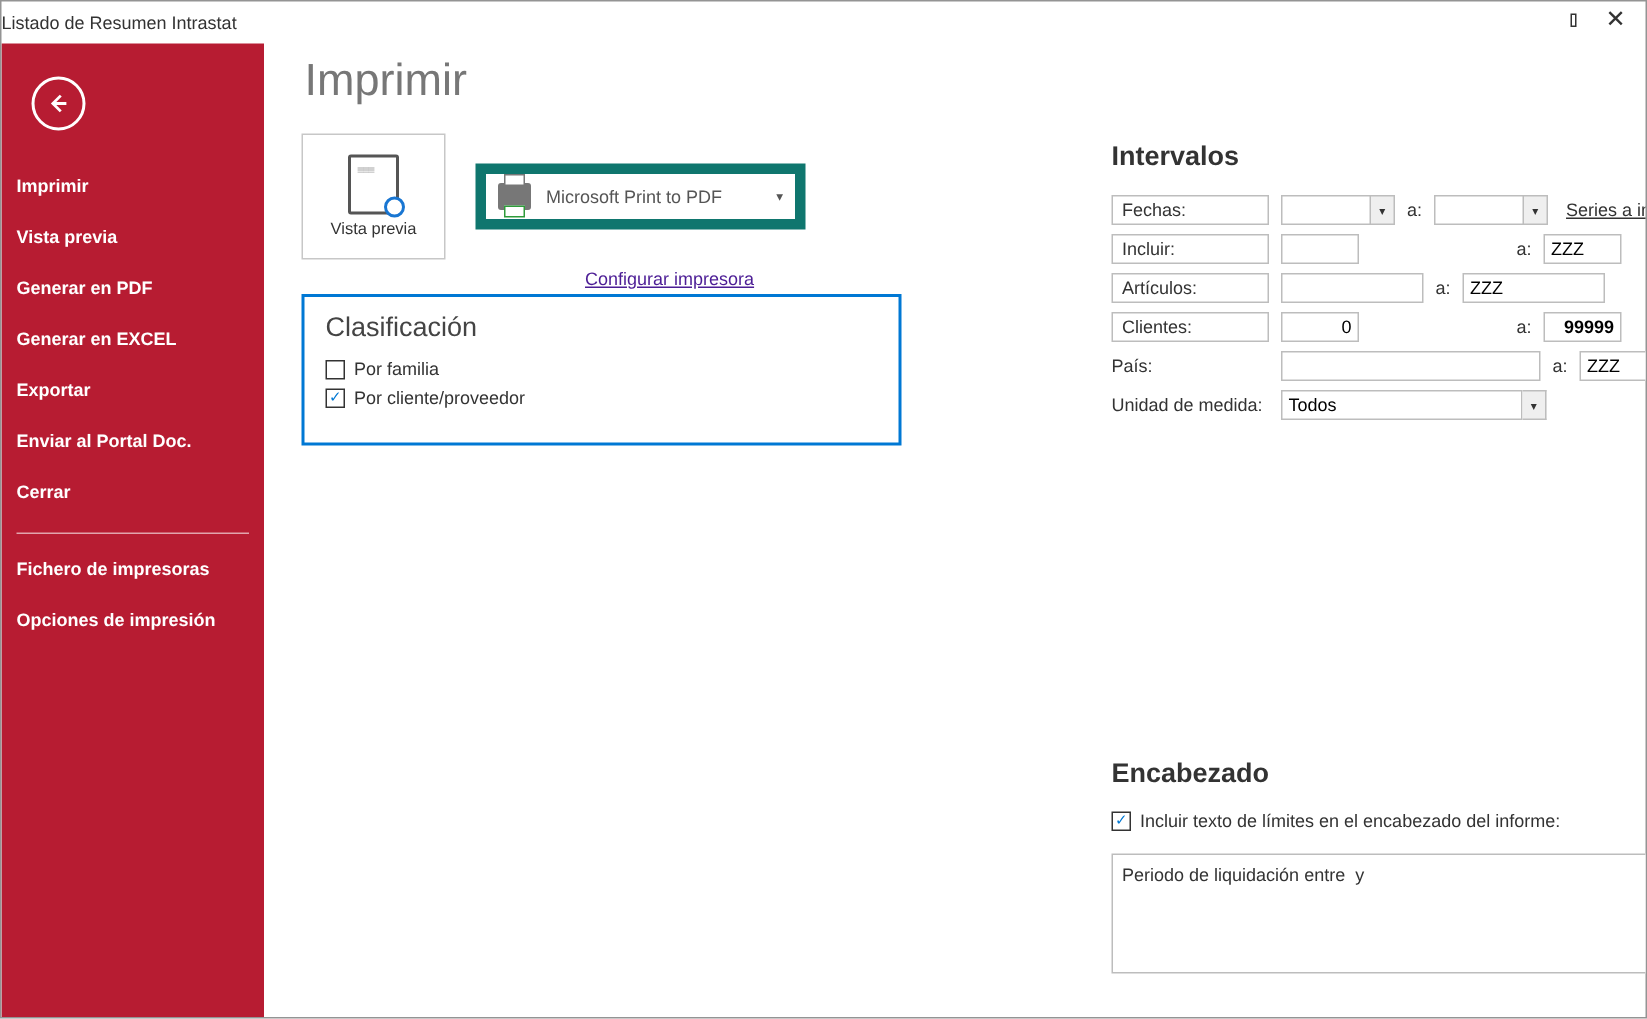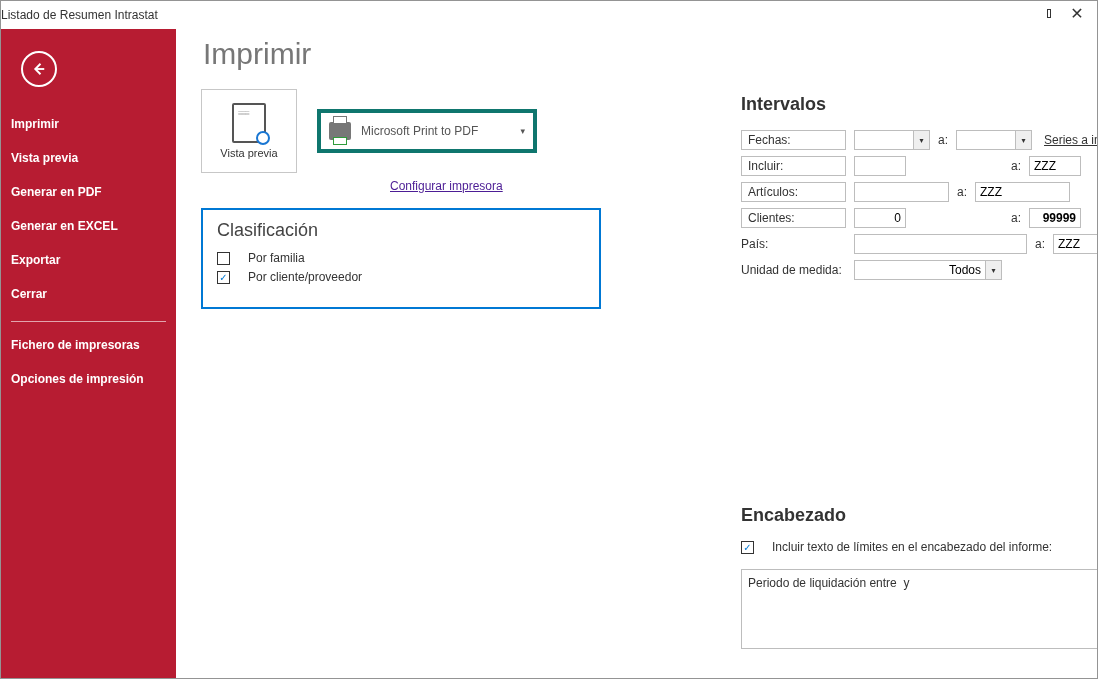--- a/index.html
+++ b/index.html
@@ -12,28 +12,28 @@
   .sidebar{width:175px;background:#B71C32;color:#fff;display:flex;flex-direction:column;padding-top:10px}
   .back-circle{width:36px;height:36px;border:2px solid #fff;border-radius:50%;display:flex;align-items:center;justify-content:center;margin:12px 0 20px 20px;cursor:pointer}
   .back-circle svg{width:18px;height:18px}
   .nav-item{padding:10px 10px 10px 10px;font-size:12px;font-weight:600;cursor:pointer}
   .nav-sep{border-top:1px solid rgba(255,255,255,.6);margin:10px 10px 6px 10px}
   .main{flex:1;padding:8px 30px 20px 25px;position:relative}
   .page-title{font-size:30px;color:#777;font-weight:400;margin:0 0 18px 2px}
   .top-row{display:flex;gap:20px;align-items:flex-start}
   .vp-btn{border:1px solid #c7c7c7;width:96px;height:84px;display:flex;flex-direction:column;align-items:center;justify-content:center;cursor:pointer;gap:4px}
   .vp-btn .lbl{font-size:11px;color:#333}
-  .printer-sel{border:4px solid #0f766e;height:44px;width:220px;display:flex;align-items:center;padding:0 8px;gap:10px;margin-top:20px;cursor:pointer}
+  .printer-sel{border:7px solid #0f766e;height:44px;width:220px;display:flex;align-items:center;padding:0 8px;gap:10px;margin-top:20px;cursor:pointer}
   .printer-sel .nm{font-size:12px;color:#555;flex:1}
   .chev{font-size:9px;color:#555}
   .cfg-link{font-size:12px;text-decoration:underline;color:#4c1d95;margin-left:189px;margin-top:6px;cursor:pointer;display:inline-block}
   .left-col{width:400px}
-  .classif{border:2px solid #0078D4;margin-top:14px;padding:10px 14px 18px 14px}
+  .classif{border:2px solid #0078D4;margin-top:1px;padding:10px 14px 18px 14px}
   .section-h{font-size:18px;color:#444;margin-bottom:10px}
-  .chk-row{display:flex;align-items:center;gap:18px;font-size:12px;color:#333;margin:5px 0}
+  .chk-row{display:flex;align-items:center;gap:6px;font-size:12px;color:#333;margin:5px 0}
   .chk{width:13px;height:13px;border:1px solid #333;display:inline-flex;align-items:center;justify-content:center;font-size:10px;color:#0078D4;cursor:pointer}
   .right-col{position:absolute;left:565px;top:65px;width:500px}
   .sec-title{font-size:18px;color:#333;font-weight:600;margin-bottom:14px}
   .form-row{display:flex;align-items:center;font-size:12px;color:#333;margin-bottom:4px;height:22px}
   .boxlbl{border:1px solid #bdbdbd;width:105px;padding:2px 6px;margin-right:8px;background:#fff}
   .plainlbl{width:113px;padding:2px 0}
   .inpt{border:1px solid #bdbdbd;height:20px;font-size:12px;padding:4px 4px;background:#fff}
   .drop{display:inline-flex;align-items:center}
   .drop .dbtn{width:16px;height:20px;border:1px solid #bdbdbd;border-left:none;display:flex;align-items:center;justify-content:center;font-size:8px;background:#efefef;cursor:pointer}
   .alabel{margin:0 8px}
@@ -67,20 +67,21 @@
       <svg viewBox="0 0 24 24">
           <path d="M14 5l-7 7 7 7" stroke="#fff" stroke-width="2.5" fill="none"></path>
           <path d="M7 12h12" stroke="#fff" stroke-width="2.5"></path>
         </svg>
     </div>
     <div class="nav-item">Imprimir</div>
     <div class="nav-item">Vista previa</div>
     <div class="nav-item">Generar en PDF</div>
     <div class="nav-item">Generar en EXCEL</div>
     <div class="nav-item">Exportar</div>
+    <div class="nav-item">Enviar al Portal Doc.</div>
     <div class="nav-item">Cerrar</div>
     <div class="nav-sep"></div>
     <div class="nav-item">Fichero de impresoras</div>
     <div class="nav-item">Opciones de impresión</div>
   </div>
 
   <div class="main">
     <div class="page-title">Imprimir</div>
 
     <div class="left-col">
@@ -155,21 +156,21 @@
       <div class="form-row">
         <span class="plainlbl">País:</span>
         <input class="inpt" style="width: 173px;" value="">
         <span class="alabel">a:</span>
         <input class="inpt" style="width: 173px;" value="ZZZ">
       </div>
 
       <div class="form-row">
         <span class="plainlbl">Unidad de medida:</span>
         <span class="drop">
-            <input class="inpt" style="width: 132px; text-align: right;" value="Todos">
+            <input class="inpt" style="width: 161px;" value="Todos">
             <span class="dbtn">▾</span>
           </span>
       </div>
     </div>
 
     <div class="encab">
       <div class="sec-title">Encabezado</div>
       <div class="chk-row" style="margin-top:8px">
         <span class="chk">✓</span>
         <span>Incluir texto de límites en el encabezado del informe:</span>

